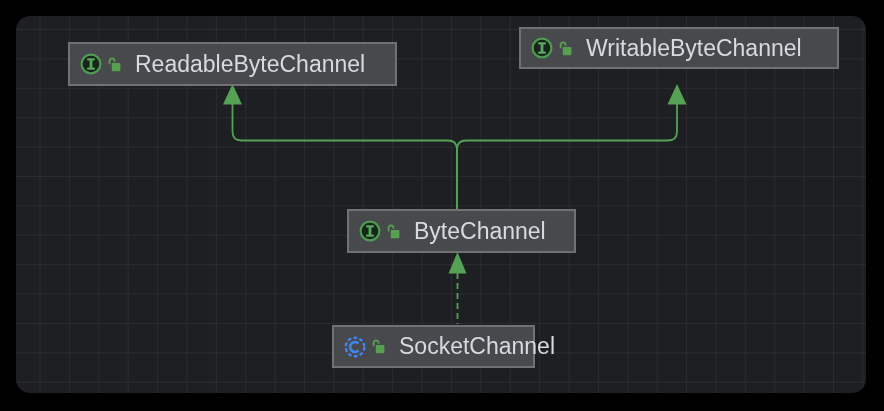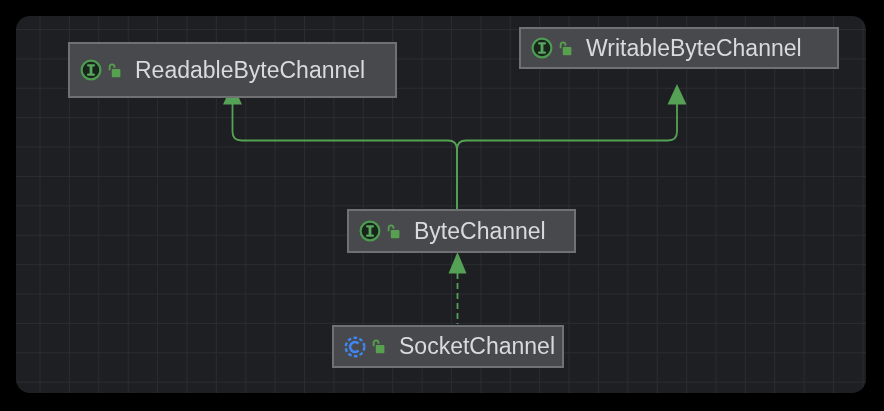--- a/index.html
+++ b/index.html
@@ -45,24 +45,24 @@
     border: 2px solid #6f7173;
     padding: 0 9px;
     color: #d7dade;
     font-size: 23px;
     white-space: nowrap;
     cursor: default;
   }
   .node .type-icon { flex: 0 0 auto; display: block; }
   .node .lock-icon { flex: 0 0 auto; display: block; margin-left: 4px; }
   .node .node-label { margin-left: 13px; }
-  #node-readable { left: 68px;  top: 42px;  width: 329px; height: 56px; }
+  #node-readable { left: 68px;  top: 42px;  width: 329px; height: 44px; }
   #node-writable { left: 519px; top: 27px;  width: 320px; height: 42px; }
   #node-byte     { left: 347px; top: 209px; width: 229px; height: 44px; }
-  #node-socket   { left: 332px; top: 325px; width: 232px; height: 43px; }
+  #node-socket   { left: 332px; top: 325px; width: 203px; height: 43px; }
 </style>
 </head>
 <body>
 
 <div id="stage">
   <div id="canvas"></div>
 
   <svg id="edges" viewBox="0 0 884 411">
 
     <path class="edge-line" d="M232.5,103 L232.5,131.5 Q232.5,140.5 241.5,140.5 L448,140.5 Q457,140.5 457,149.5 L457,209"></path>

